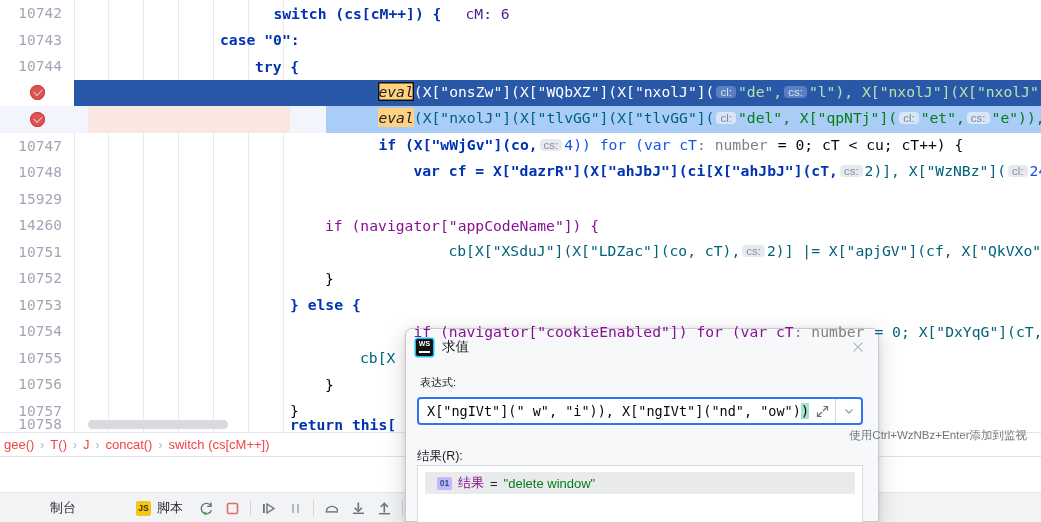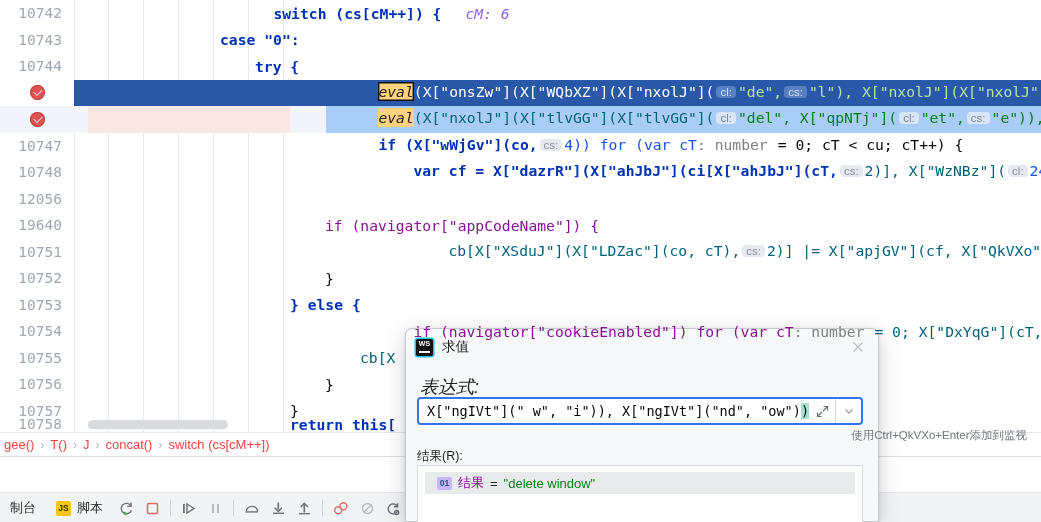--- a/index.html
+++ b/index.html
@@ -63,21 +63,21 @@
   .lightsel { background:#aacdf7; }
 
   
   .kw   { color:#0033b3; font-weight:700; }
   .str  { color:#067d17; }
   .num  { color:#1750eb; }
   .fn   { color:#00627a; }
   .id   { color:#080808; }
   .prop { color:#871094; }
   .typ  { color:#808080;text-align:right; }
-  .cmt  { color:#8b5cf6; font-style:italic; }
+  .cmt  { color:#4c1d95; }
 
   
   .onsel .id, .onsel .kw { color:#ffffff; }
   .onsel .str { color:#b6e3a8; }
 
   
   .evalbox {
     background:#ffd27f; color:#222; font-style:italic;
     box-shadow: inset 0 0 0 1.4px #111;
     padding:1px 0;
@@ -112,21 +112,21 @@
   
   #bottompanel {
     position:absolute; left:0; top:456px; width:1041px; height:66px;
     background:#f5f6f7; border-top:1px solid #dfe1e4;
   }
   #bottomgap { position:absolute; left:0; top:0; width:1041px; height:36px; background:#ffffff; border-bottom:1px solid #e3e5e8;}
   #toolbar {
     position:absolute; left:0; top:36px; width:1041px; height:30px;
     display:flex; align-items:center; gap:0px; background:#f2f3f5;
   }
-  .tb-tab { display:flex; align-items:center; gap:6px; padding:0 10px; height:30px; font-size:13px; color:#2b2d30; }
+  .tb-tab { display:flex; align-items:center; gap:6px; padding:0 10px; height:30px; font-size:13px; color:#2b2d30;margin-left:40px; }
   .jsbadge {
     display:inline-flex; align-items:center; justify-content:center;
     width:15px; height:15px; background:#f5c518; color:#3a2f00;
     font-size:8.5px; font-weight:700; border-radius:2px;
     font-family:"Liberation Sans",sans-serif;
   }
   .tb-icon { width:26px; height:30px; display:flex; align-items:center; justify-content:center; }
   .tb-sep { width:1px; height:16px; background:#d3d5d9; margin:0 5px; }
 
   
@@ -150,21 +150,21 @@
   }
   .wslogo::after{
     content:""; position:absolute; left:3px; bottom:3px; width:11px; height:2px; background:#fff;
   }
   #dlgtitletext { font-size:13.5px; color:#1c1d20; }
   #dlgclose {
     position:absolute; right:10px; top:8px; width:20px; height:20px;
     display:flex; align-items:center; justify-content:center;
     color:#b9bcc2; font-size:16px; line-height:1;
   }
-  .dlg-label { font-size:18px; color:#1c1d20; padding-left:14px;font-style:italic; }
+  .dlg-label { font-size:11px; color:#1c1d20; padding-left:14px; }
   #exprfield {
     position:absolute; left:417px; top:397px; width:446px; height:28px;
     border:2px solid #3574f0; border-radius:4px; background:#ffffff;
     display:flex; align-items:center; overflow:hidden;
   }
   #exprtext {
     flex:1 1 auto; padding-left:8px;
     font-family:"DejaVu Sans Mono","Liberation Mono",monospace;
     font-size:13.5px; white-space:pre; color:#080808; overflow:hidden;
   }
@@ -271,26 +271,26 @@
     <div class="row" style="top:159px">
       <div class="gutter">10748</div>
       <div class="codecell">
         <span class="codetext" style="padding-left:251px">
           <span class="kw">var cf = X["dazrR"](X["ahJbJ"](ci[X["ahJbJ"](cT,</span><span class="chip">cs:</span><span class="fn">2)], X["WzNBz"](</span><span class="chip">cl:</span><span class="num">24, X["</span>
         </span>
       </div>
     </div>
 
     <div class="row" style="top:185.5px">
-      <div class="gutter">12056</div>
+      <div class="gutter">15929</div>
       <div class="codecell"></div>
     </div>
 
     <div class="row" style="top:212px">
-      <div class="gutter">19640</div>
+      <div class="gutter">14260</div>
       <div class="codecell">
         <span class="codetext" style="padding-left:251px"><span class="prop">if (navigator["appCodeName"]) {</span></span>
       </div>
     </div>
 
     <div class="row" style="top:238.5px">
       <div class="gutter">10751</div>
       <div class="codecell">
         <span class="codetext" style="padding-left:286px">
           <span class="fn">cb[X["XSduJ"](X["LDZac"](co, cT),</span><span class="chip">cs:</span><span class="fn">2)] |= X["apjGV"](cf, X["QkVXo"](</span>
@@ -491,21 +491,21 @@
         <line x1="1.5" y1="11.5" x2="6" y2="7" stroke="#6b7079" stroke-width="1.2"></line>
       </svg>
     </span>
     <span id="exprchev">
       <svg width="12" height="12" viewBox="0 0 12 12">
         <path d="M2.5 4.5 L6 8 L9.5 4.5" fill="none" stroke="#9aa0a8" stroke-width="1.3"></path>
       </svg>
     </span>
   </div>
 
-  <div id="hinttext">使用Ctrl+QkVXo+Enter添加到监视</div>
+  <div id="hinttext">使用Ctrl+WzNBz+Enter添加到监视</div>
   <div id="resultlabel">结果(R):</div>
 
   <div id="resultbox">
     <div id="resultrow">
       <span class="numbadge">01</span>
       <span class="reslabel">结果</span>
       <span class="reseq">=</span>
       <span class="resval">"delete window"</span>
     </div>
   </div>

